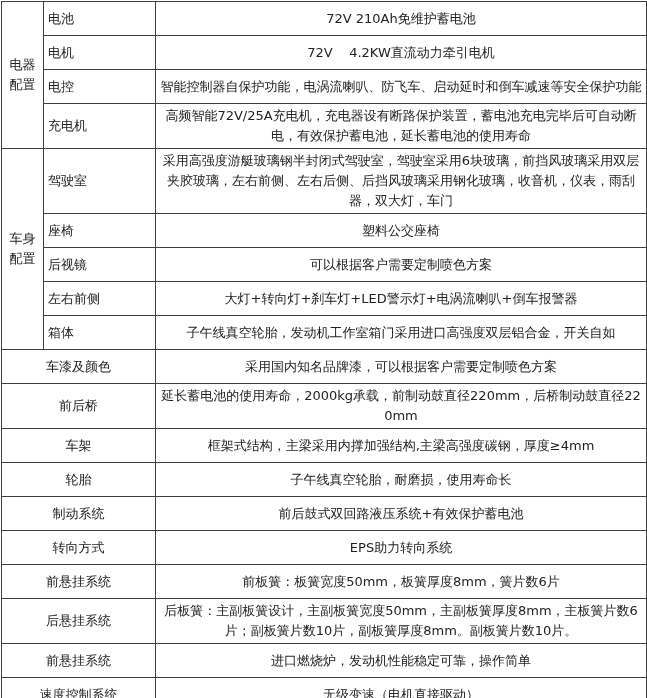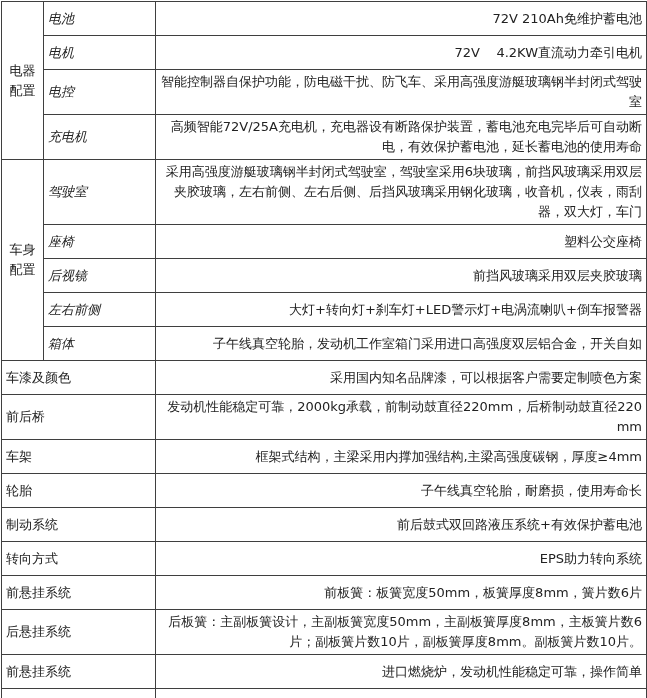--- a/index.html
+++ b/index.html
@@ -37,30 +37,29 @@
   }
   td.group-cell {
     font-weight: normal;
     text-align: center;
     padding: 2px 2px;
     line-height: 19px;
     word-break: break-all;
   }
   td.label-cell {
     text-align: left;
-    font-style: italic;
   }
   td.span-label-cell {
-    text-align: left;
+    text-align: center;
     padding-left: 4px;
   }
   td.value-cell {
     white-space: pre-wrap;
     word-break: break-all;
-    text-align: right;
+    text-align: center;
   }
 </style>
 </head>
 <body>
 
 <div class="page">
   <table class="spec-table">
     <colgroup>
       <col style="width:42px">
       <col style="width:112px">
@@ -71,54 +70,54 @@
           <td class="group-cell" rowspan="4">电器配置</td>
           <td class="label-cell">电池</td>
           <td class="value-cell">72V 210Ah免维护蓄电池</td>
         </tr>
         <tr>
           <td class="label-cell">电机</td>
           <td class="value-cell">72V    4.2KW直流动力牵引电机</td>
         </tr>
         <tr>
           <td class="label-cell">电控</td>
-          <td class="value-cell">智能控制器自保护功能，防电磁干扰、防飞车、采用高强度游艇玻璃钢半封闭式驾驶室</td>
+          <td class="value-cell">智能控制器自保护功能，电涡流喇叭、防飞车、启动延时和倒车减速等安全保护功能</td>
         </tr>
         <tr>
           <td class="label-cell">充电机</td>
           <td class="value-cell">高频智能72V/25A充电机，充电器设有断路保护装置，蓄电池充电完毕后可自动断电，有效保护蓄电池，延长蓄电池的使用寿命</td>
         </tr>
         <tr>
           <td class="group-cell" rowspan="5">车身配置</td>
           <td class="label-cell">驾驶室</td>
           <td class="value-cell">采用高强度游艇玻璃钢半封闭式驾驶室，驾驶室采用6块玻璃，前挡风玻璃采用双层夹胶玻璃，左右前侧、左右后侧、后挡风玻璃采用钢化玻璃，收音机，仪表，雨刮器，双大灯，车门</td>
         </tr>
         <tr>
           <td class="label-cell">座椅</td>
           <td class="value-cell">塑料公交座椅</td>
         </tr>
         <tr>
           <td class="label-cell">后视镜</td>
-          <td class="value-cell">前挡风玻璃采用双层夹胶玻璃</td>
+          <td class="value-cell">可以根据客户需要定制喷色方案</td>
         </tr>
         <tr>
           <td class="label-cell">左右前侧</td>
           <td class="value-cell">大灯+转向灯+刹车灯+LED警示灯+电涡流喇叭+倒车报警器</td>
         </tr>
         <tr>
           <td class="label-cell">箱体</td>
           <td class="value-cell">子午线真空轮胎，发动机工作室箱门采用进口高强度双层铝合金，开关自如</td>
         </tr>
         <tr>
           <td class="span-label-cell" colspan="2">车漆及颜色</td>
           <td class="value-cell">采用国内知名品牌漆，可以根据客户需要定制喷色方案</td>
         </tr>
         <tr>
           <td class="span-label-cell" colspan="2">前后桥</td>
-          <td class="value-cell">发动机性能稳定可靠，2000kg承载，前制动鼓直径220mm，后桥制动鼓直径220mm</td>
+          <td class="value-cell">延长蓄电池的使用寿命，2000kg承载，前制动鼓直径220mm，后桥制动鼓直径220mm</td>
         </tr>
         <tr>
           <td class="span-label-cell" colspan="2">车架</td>
           <td class="value-cell">框架式结构，主梁采用内撑加强结构,主梁高强度碳钢，厚度≥4mm</td>
         </tr>
         <tr>
           <td class="span-label-cell" colspan="2">轮胎</td>
           <td class="value-cell">子午线真空轮胎，耐磨损，使用寿命长</td>
         </tr>
         <tr>

